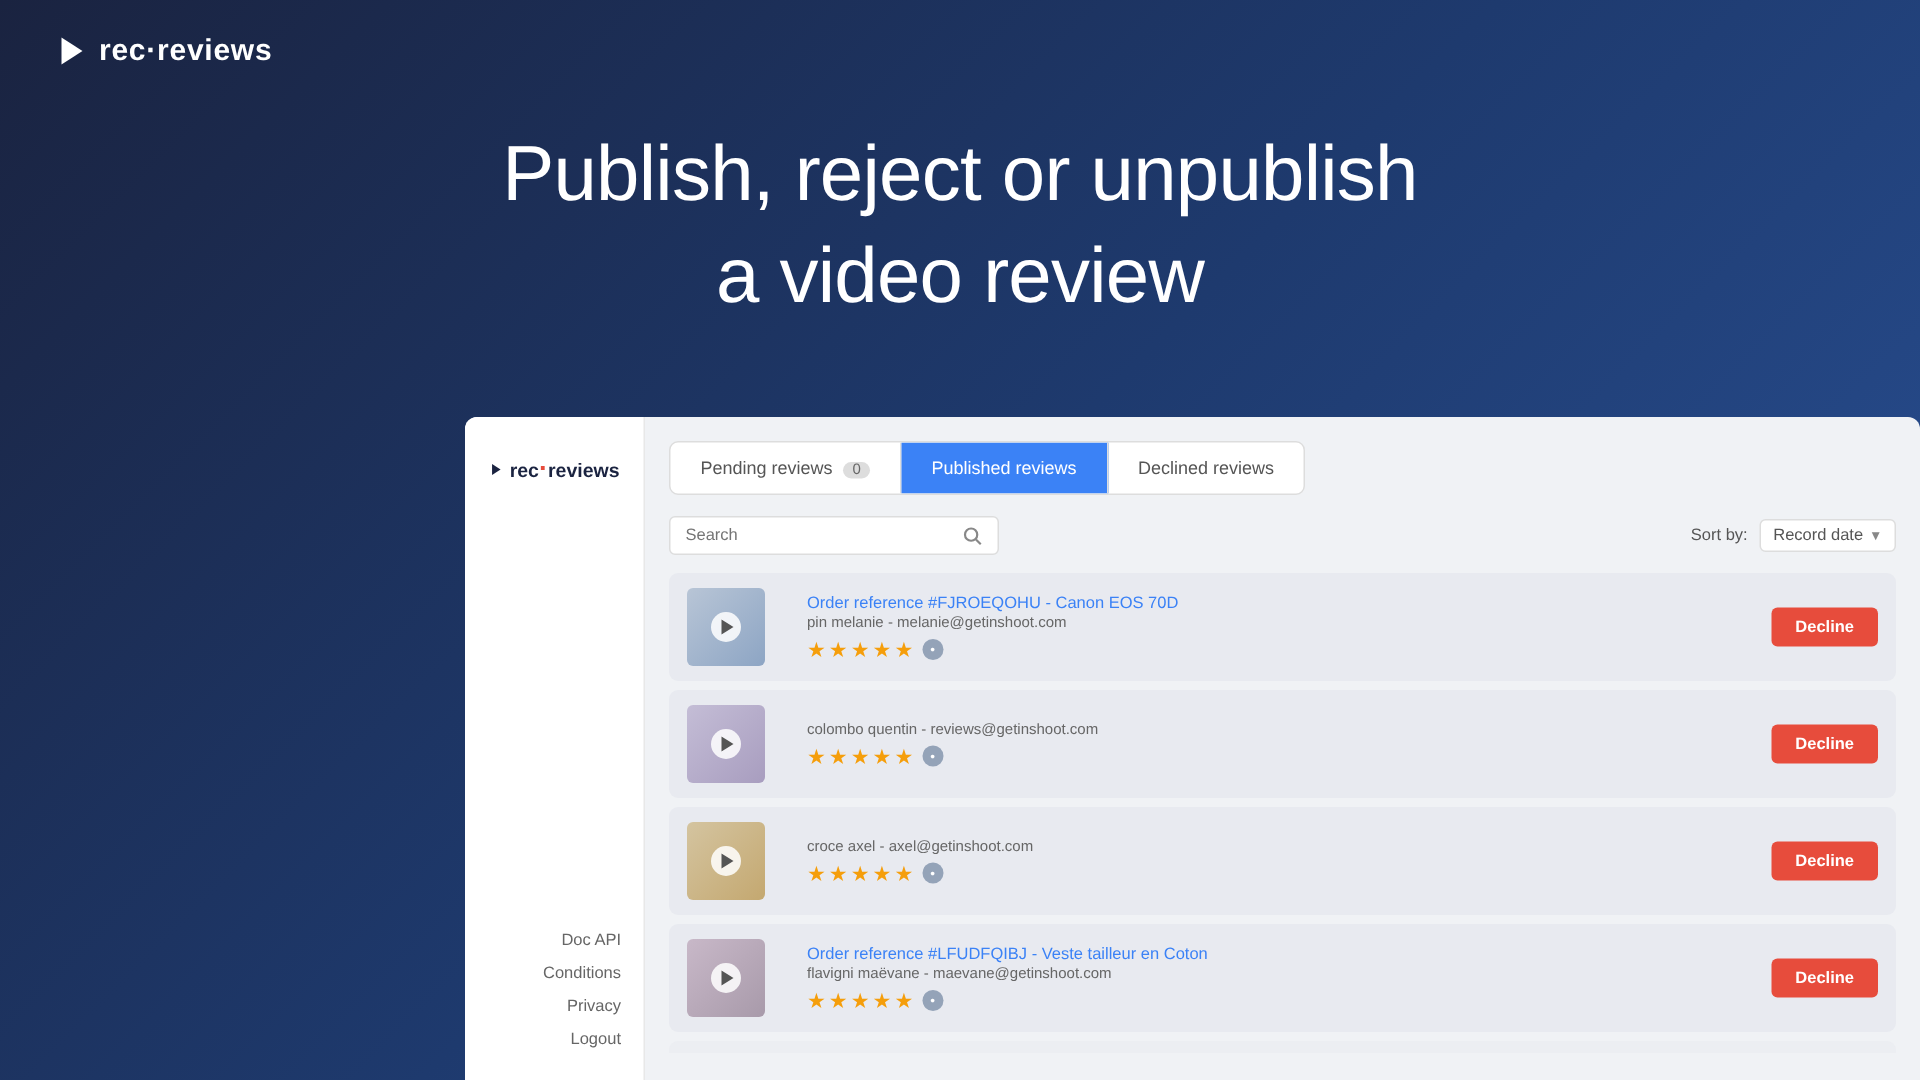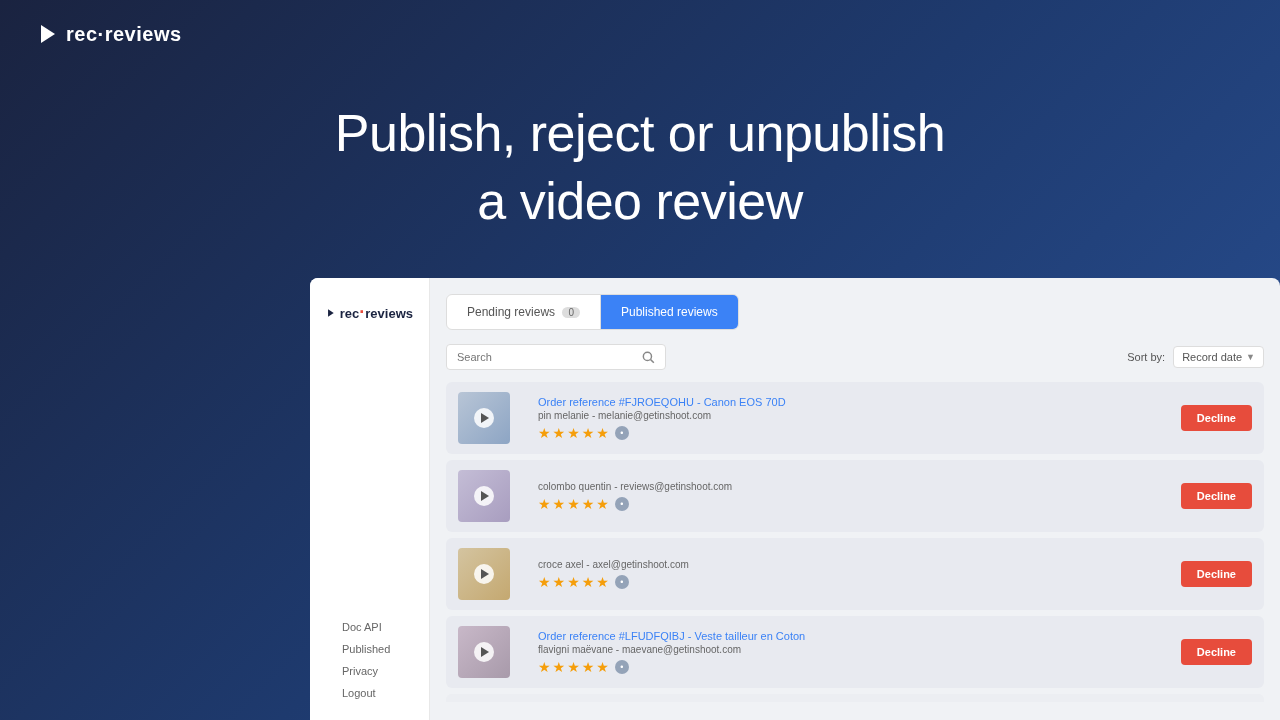--- a/index.html
+++ b/index.html
@@ -30,21 +30,21 @@
       letter-spacing: 0.5px;
     }
     .logo-icon {
       width: 24px;
       height: 24px;
     }
 
     
     .hero {
       position: absolute;
-      top: 100px;
+      top: 83px;
       left: 0; right: 0;
       text-align: center;
       color: #fff;
     }
     .hero h1 {
       font-size: 52px;
       font-weight: 500;
       line-height: 1.3;
       letter-spacing: -0.5px;
     }
@@ -89,23 +89,24 @@
     }
     .sidebar-nav li {
       padding: 7px 4px;
       font-size: 12px;
       color: #444;
       cursor: pointer;
     }
     .sidebar-footer {
       position: absolute;
       bottom: 0;
-      left: 16px;
+      left: 0;
       width: 120px;
       padding: 0 12px 16px;
+      text-align: right;
     }
     .sidebar-footer li {
       list-style: none;
       padding: 5px 4px;
       font-size: 11px;
       color: #666;
       cursor: pointer;
     }
 
     
@@ -323,35 +324,38 @@
   <div class="sidebar">
     <div class="sidebar-logo">
       <svg width="14" height="14" viewBox="0 0 24 24" fill="#1a2340">
         <polygon points="5,3 19,12 5,21"></polygon>
       </svg>
       <span>rec<span class="sidebar-logo-dot">·</span>reviews</span>
     </div>
     <div class="sidebar-footer">
       <ul>
         <li>Doc API</li>
-        <li>Published</li>
+        <li>Conditions</li>
         <li>Privacy</li>
         <li>Logout</li>
       </ul>
     </div>
   </div>
 
   <div class="main-content">
 
     <div class="tabs">
       <div class="tab">
         Pending reviews <span class="tab-badge">0</span>
       </div>
       <div class="tab active">
         Published reviews
+      </div>
+      <div class="tab">
+        Declined reviews
       </div>
     </div>
 
     <div class="controls-bar">
       <div class="search-box">
         <input type="text" placeholder="Search" style="">
         <svg class="search-icon-svg" viewBox="0 0 24 24" fill="none" stroke="#888" stroke-width="2.5">
           <circle cx="11" cy="11" r="7"></circle>
           <line x1="16.5" y1="16.5" x2="22" y2="22"></line>
         </svg>

